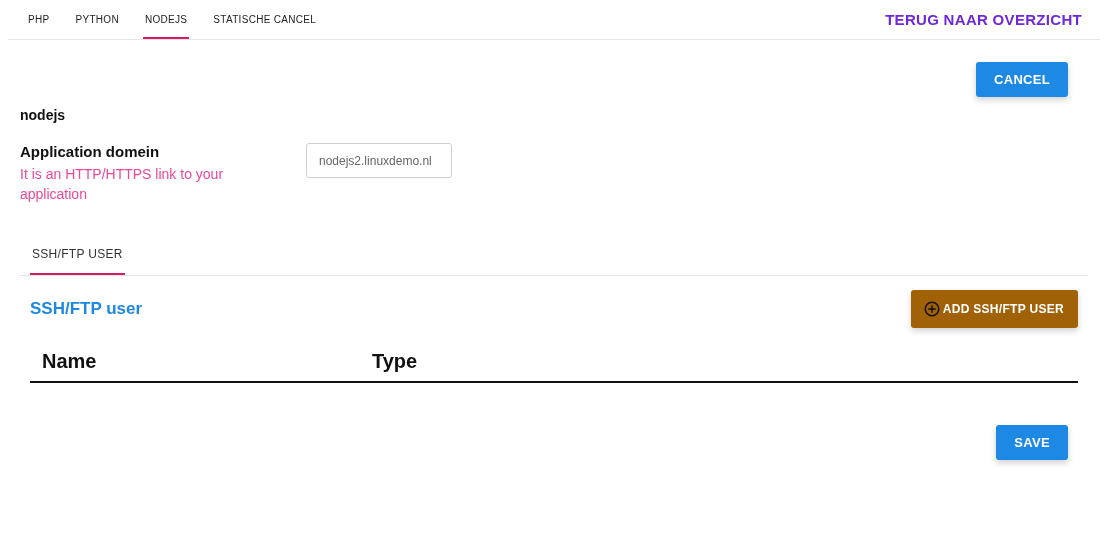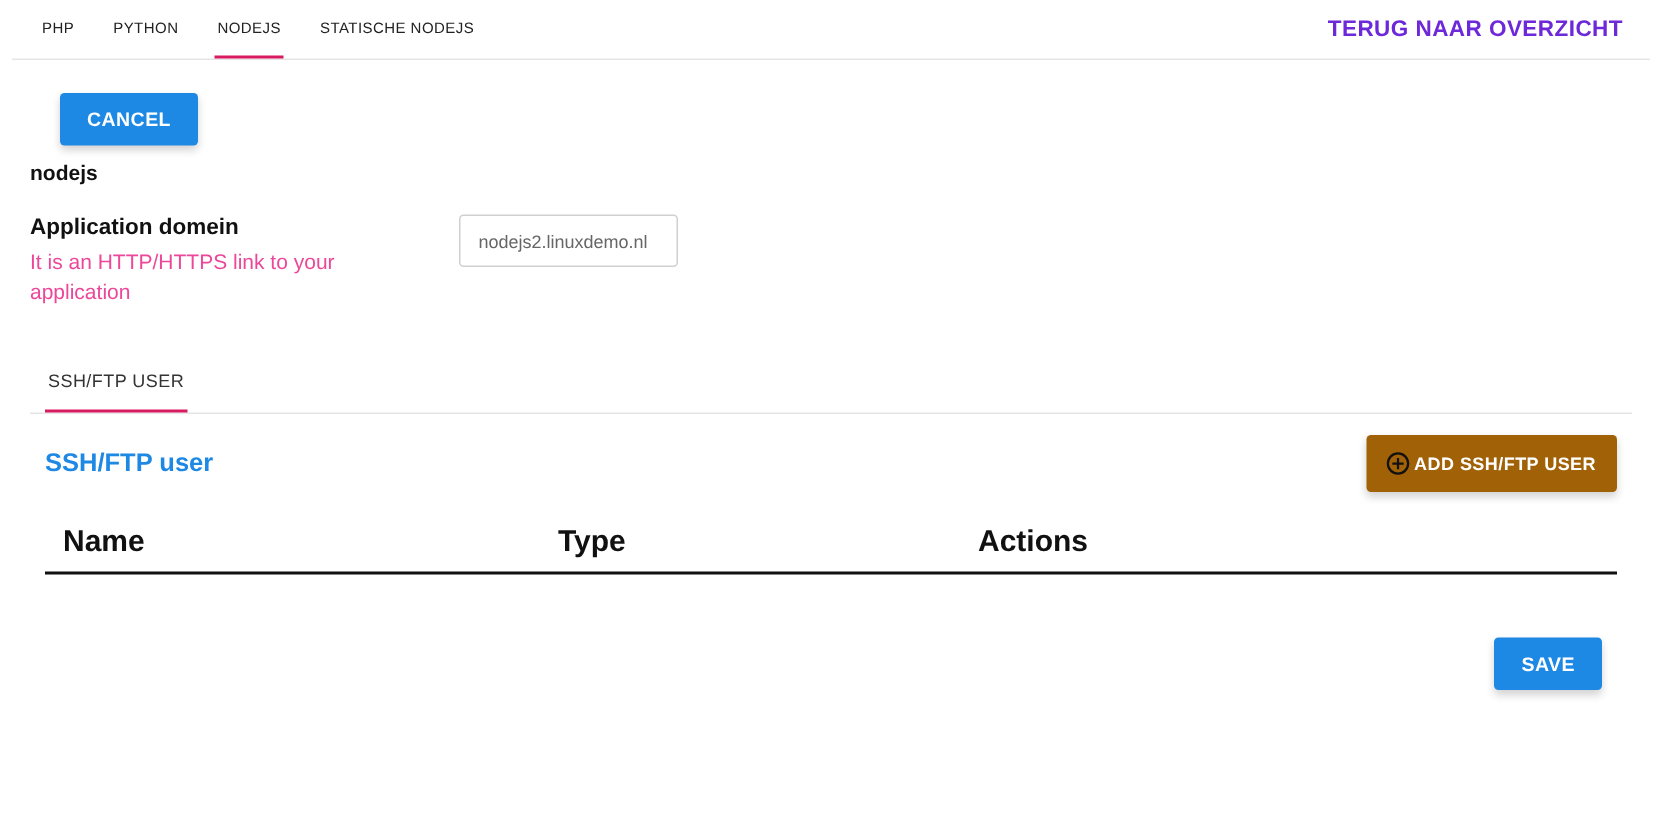--- a/index.html
+++ b/index.html
@@ -40,20 +40,21 @@
     }
     .back-link {
       font-size: 15px;
       font-weight: 800;
       color: #6d28d9;
       cursor: pointer;
       letter-spacing: 0.3px;
     }
     .cancel-row {
       display: flex;
+      justify-content: flex-end;
       padding: 22px 40px 10px;
     }
     .btn {
       font-size: 13px;
       font-weight: 600;
       padding: 10px 18px;
       border: none;
       border-radius: 3px;
       cursor: pointer;
       letter-spacing: 0.3px;
@@ -174,21 +175,21 @@
     }
   </style>
 </head>
 <body>
 
 <div class="top-bar">
   <div class="tabs-top">
     <div class="tab-top">PHP</div>
     <div class="tab-top">PYTHON</div>
     <div class="tab-top active">NODEJS</div>
-    <div class="tab-top">STATISCHE NODEJS</div>
+    <div class="tab-top">STATISCHE CANCEL</div>
   </div>
   <div class="back-link">TERUG NAAR OVERZICHT</div>
 </div>
 
 <div class="cancel-row">
   <button class="btn btn-primary">CANCEL</button>
 </div>
 
 <div class="content">
   <div class="section-title">nodejs</div>
@@ -215,19 +216,18 @@
           <line x1="7" y1="12" x2="17" y2="12"></line>
         </svg>
       </span>
       <span>ADD SSH/FTP USER</span>
     </button>
   </div>
 
   <div class="table-header">
     <div class="th th-name">Name</div>
     <div class="th th-type">Type</div>
-    <div class="th th-actions">Actions</div>
   </div>
 </div>
 
 <div class="save-row">
   <button class="btn btn-primary">SAVE</button>
 </div>
 
 </body></html>

